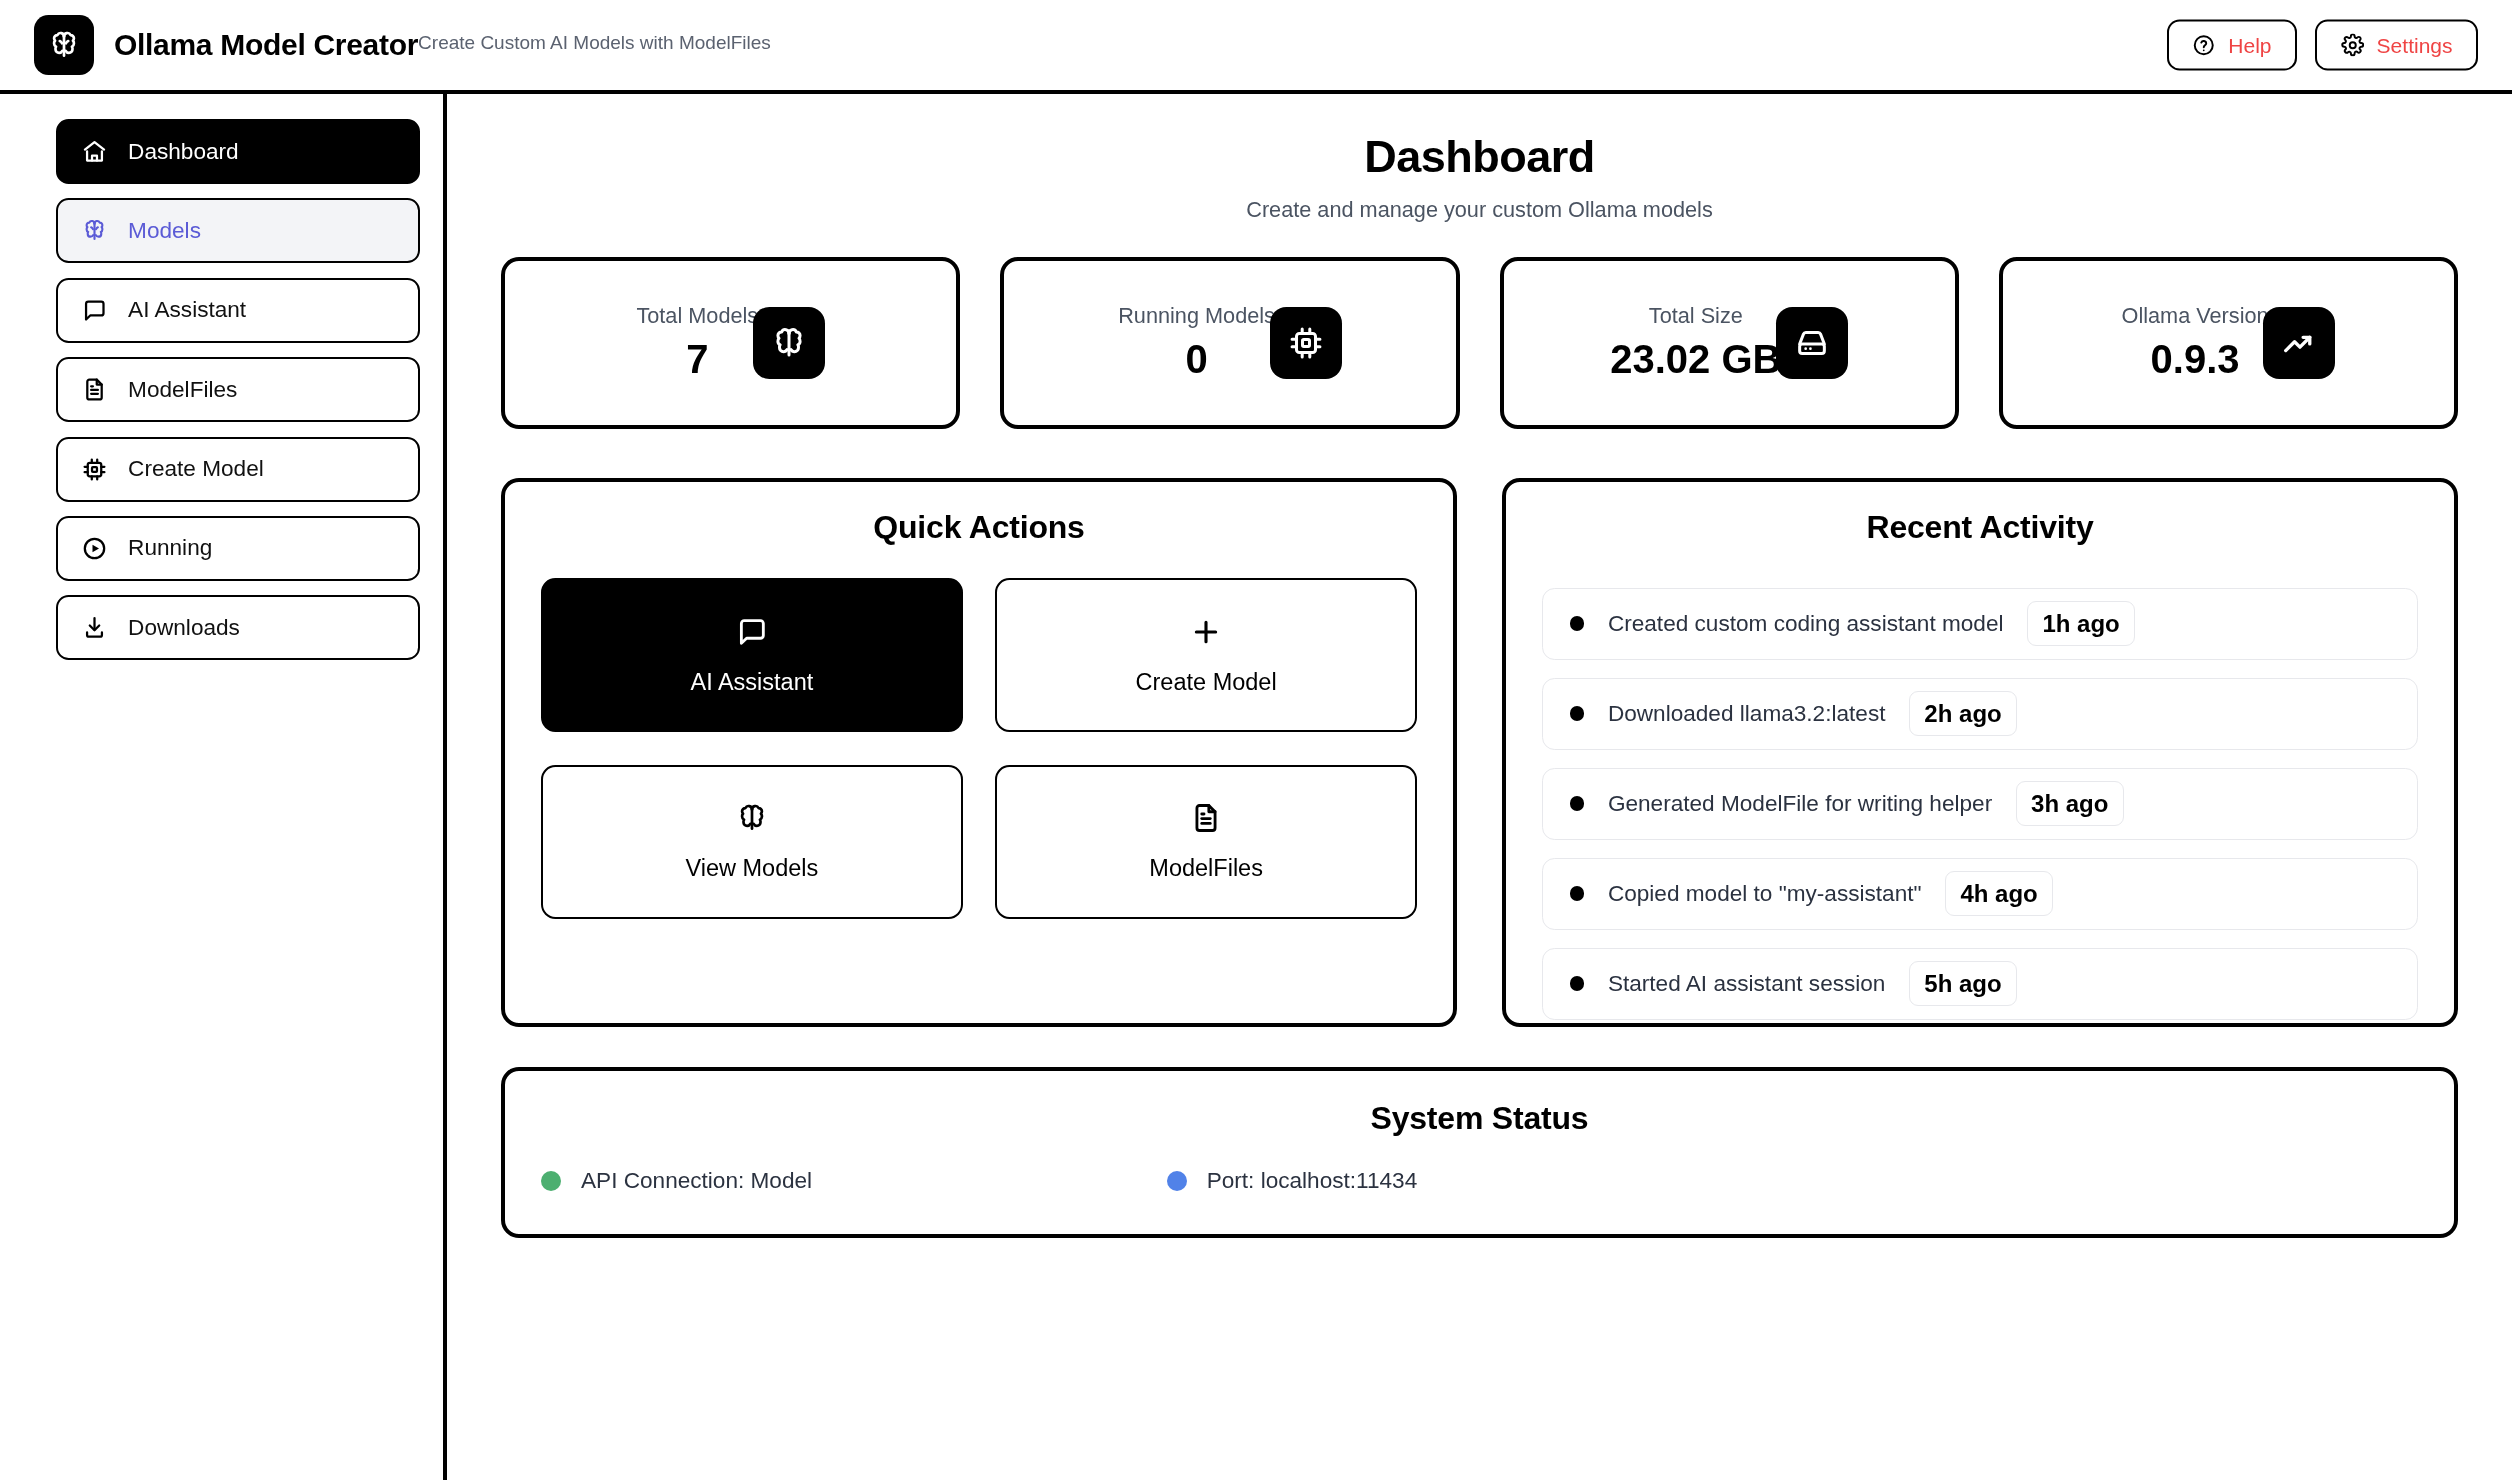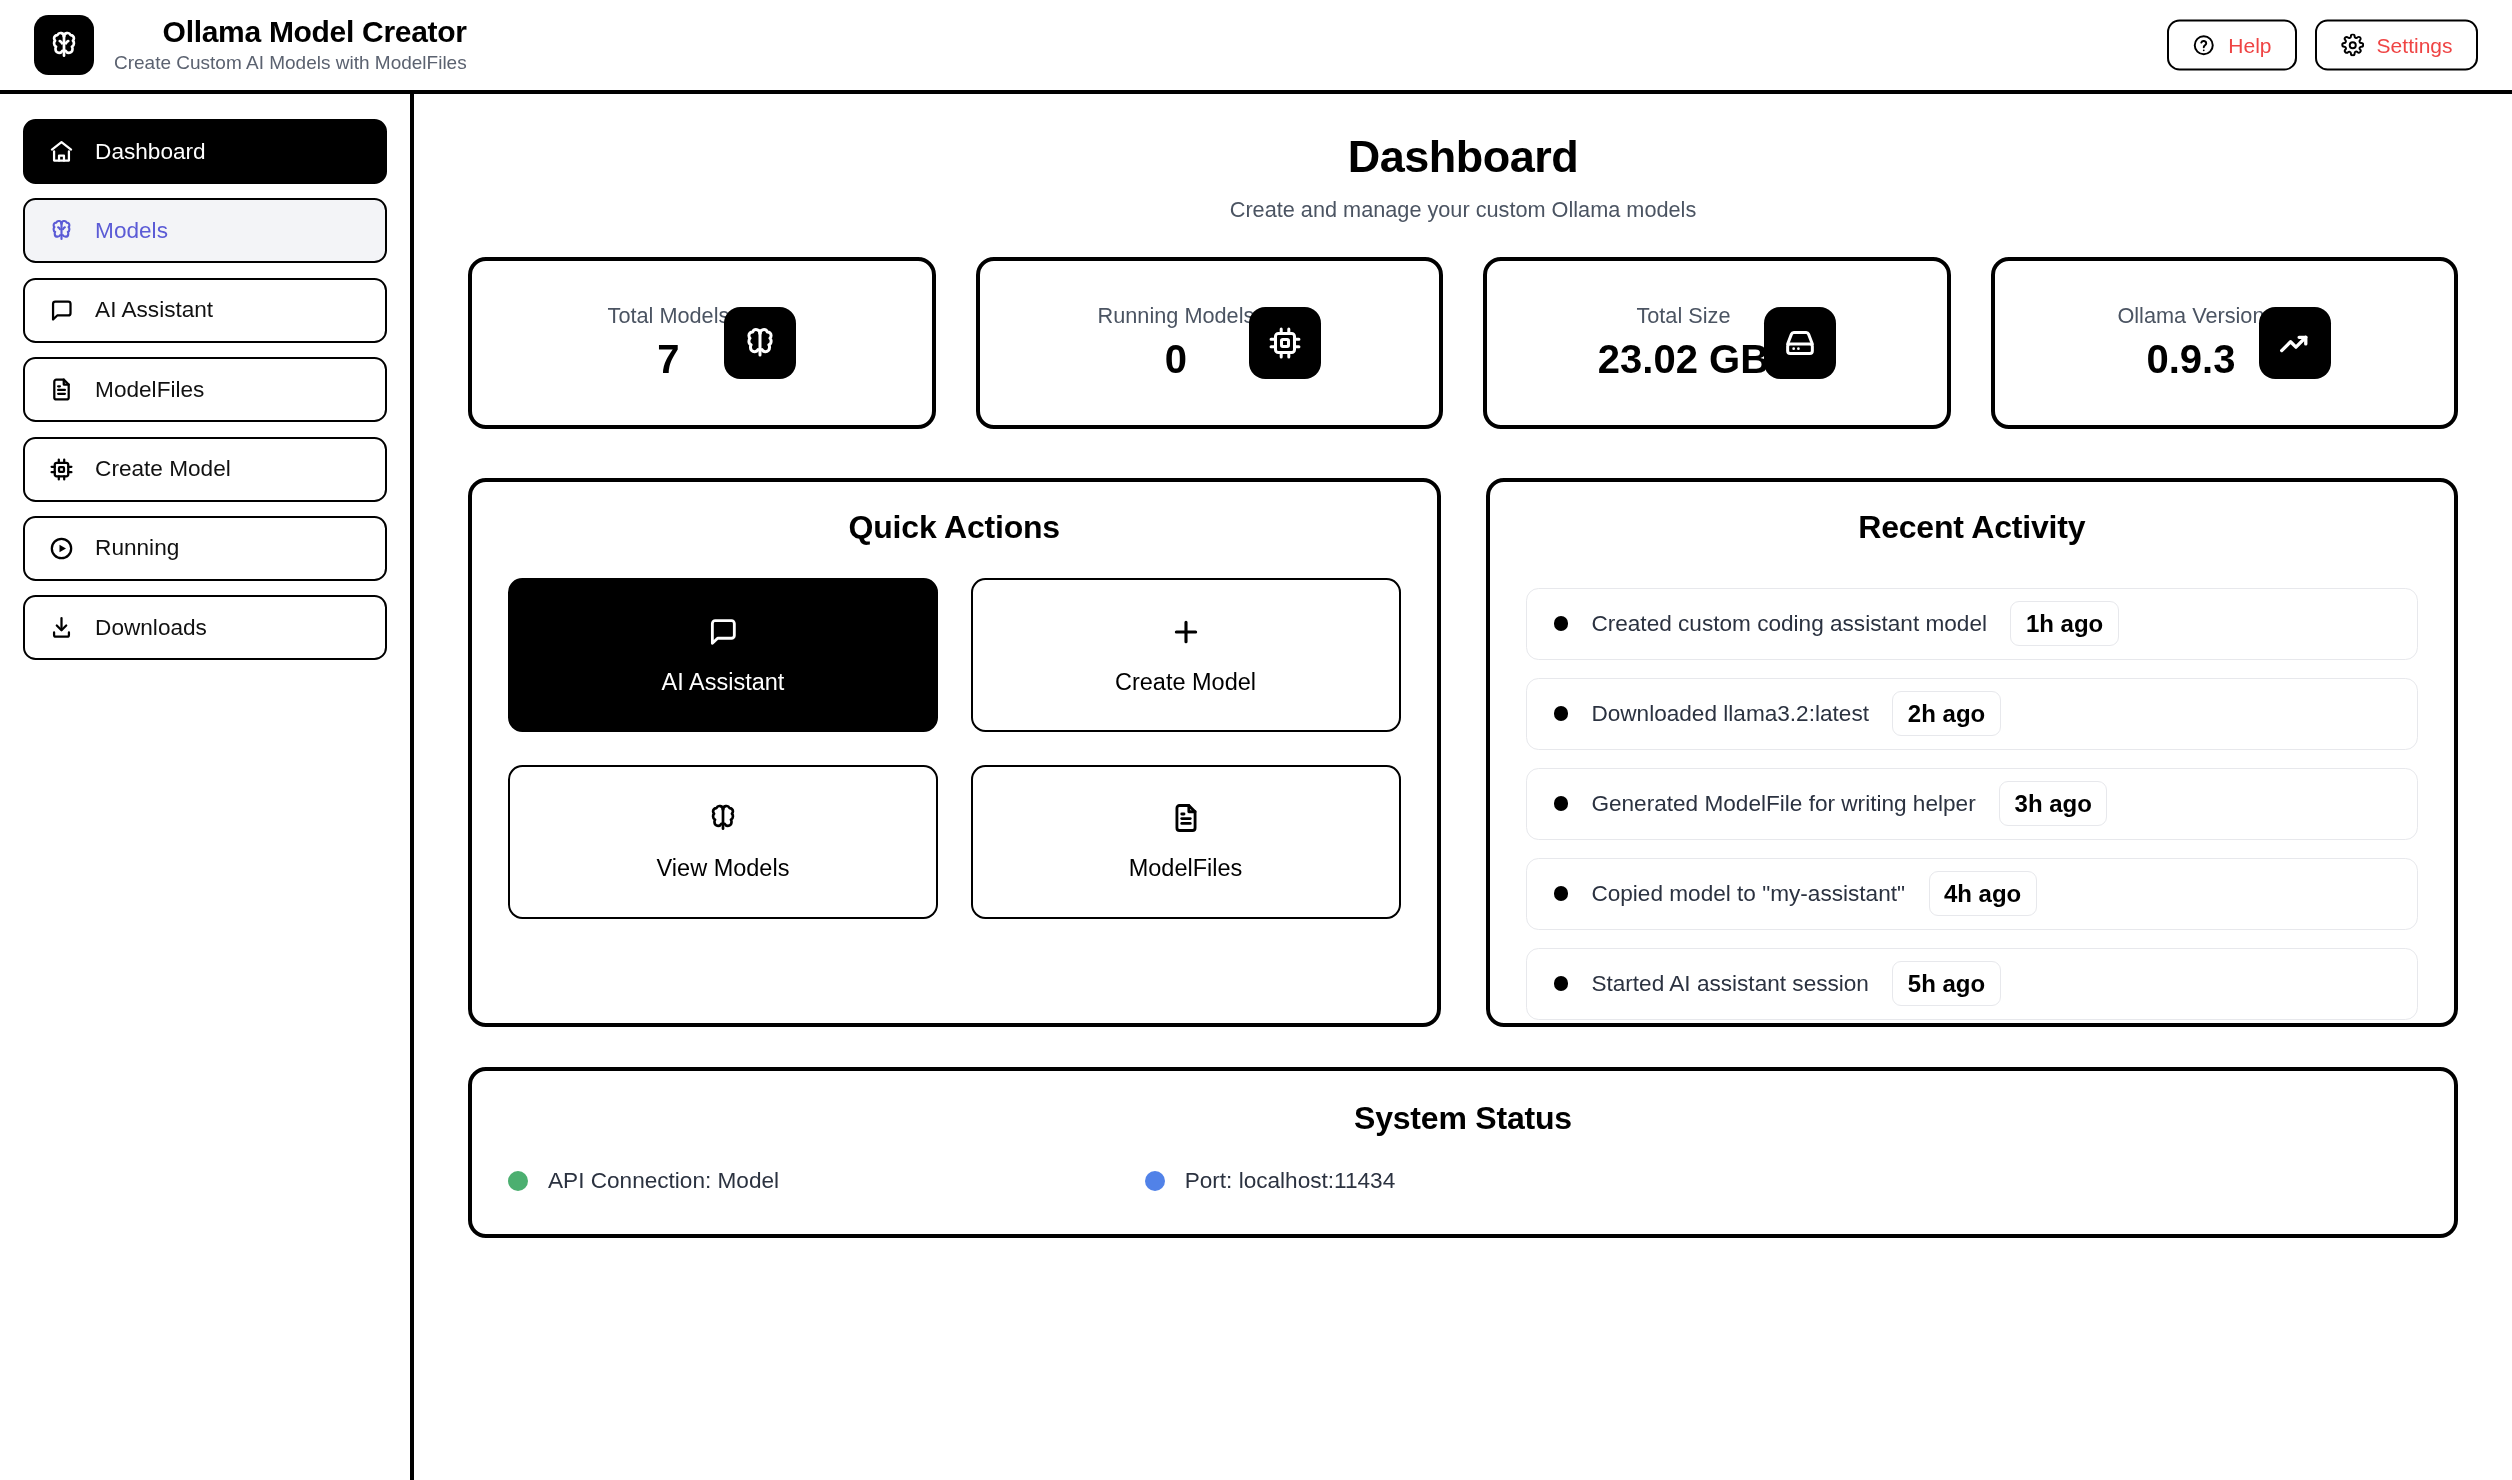--- a/index.html
+++ b/index.html
@@ -25,21 +25,21 @@
   }
   .brand { display: flex; align-items: center; gap: 20px; }
   .brand-logo {
     width: 60px; height: 60px;
     background: #000000;
     border-radius: 14.4px;
     display: flex; align-items: center; justify-content: center;
     flex: 0 0 auto;
   }
   .brand-logo svg { width: 34px; height: 34px; display:block; }
-  .brand-text { display: flex; flex-direction: column; justify-content: center; text-align: right; }
+  .brand-text { display: flex; justify-content: center; }
   .brand-title {
     font-size: 30px; font-weight: bold; color: #000000;
     letter-spacing: -0.3px; line-height: 1.12;
   }
   .brand-sub {
     font-size: 19px; color: #5b6270; line-height: 1.25; margin-top: 2.7px;
   }
   .header-actions {
     position: absolute; right: 34px; top: 50%;
     transform: translateY(-50%);
@@ -49,21 +49,21 @@
     display: flex; align-items: center; gap: 12.6px;
     height: 51px; padding: 0 23.5px;
     border: 2.7px solid #000000; border-radius: 12.6px;
     background: #ffffff; cursor: pointer;
     font-size: 21px; font-weight: 500; color: #ef4444;
     font-family: "Liberation Sans", sans-serif;
   }
   .hdr-btn svg { width: 23.5px; height: 23.5px; display: block; flex: 0 0 auto; }
 
   
-  .shell { display: flex; height: calc(1481px - 94px); }
+  .shell { display: flex; height: calc(1481px - 94px); padding-left: 33px; }
 
   
   .sidebar {
     width: 414px; flex: 0 0 414px;
     border-right: 4.5px solid #000000;
     background: #ffffff;
     padding: 25px 22.6px;
   }
   .nav-item {
     display: flex; align-items: center; gap: 20px;

